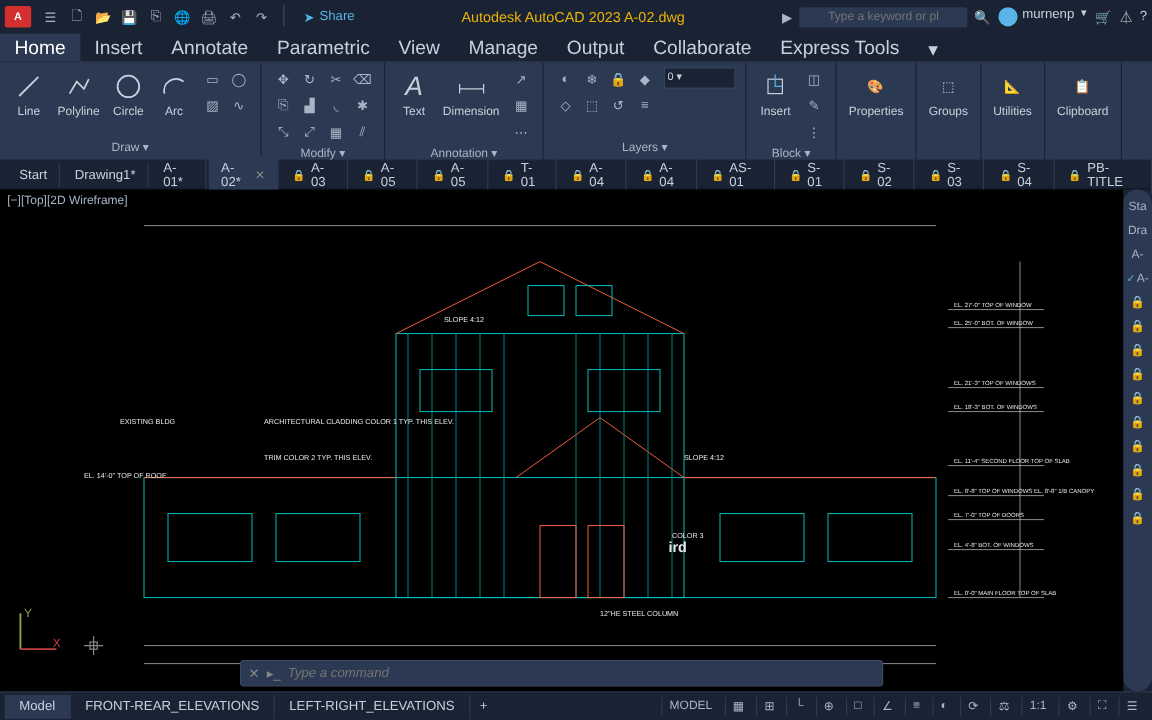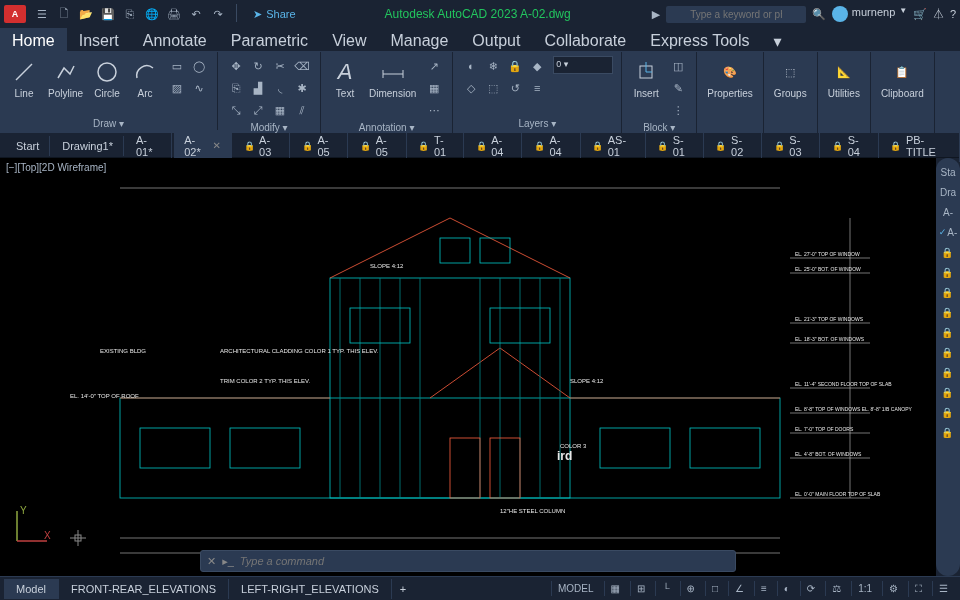--- a/index.html
+++ b/index.html
@@ -5,21 +5,21 @@
 * { margin: 0; padding: 0; box-sizing: border-box; font-family: "Segoe UI", Arial, sans-serif; }
 body { width: 960px; height: 600px; background: #1a2333; color: #c8d0db; overflow: hidden; font-size: 11px; }
 
 
 .titlebar { height: 28px; background: #1a2333; display: flex; align-items: center; padding: 0 4px; }
 .app-badge { width: 22px; height: 18px; background: #d32f2f; color: #fff; font-size: 9px; font-weight: bold; display: flex; align-items: center; justify-content: center; border-radius: 2px; margin-right: 6px; }
 .qat { display: flex; gap: 2px; }
 .qat-btn { width: 20px; height: 20px; display: flex; align-items: center; justify-content: center; cursor: pointer; color: #a8b5c5; }
 .title-sep { width: 1px; height: 18px; background: #3a4a62; margin: 0 6px; }
 .share-btn { display: flex; align-items: center; gap: 4px; padding: 0 8px; cursor: pointer; color: #5ab4e8; font-size: 11px; }
-.title-center { flex: 1; text-align: center; font-size: 12px; color: #22c55e; }
+.title-center { flex: 1; text-align: center; font-size: 12px; color: #eab308; }
 .title-right { display: flex; align-items: center; gap: 6px; }
 .search-box { background: #2b3a52; border: none; padding: 3px 24px; color: #c8d0db; font-size: 10px; width: 140px; border-radius: 2px; }
 .user-chip { display: flex; align-items: flex-start; gap: 4px; font-size: 11px; }
 .user-icon { width: 16px; height: 16px; background: #5ab4e8; border-radius: 50%; }
 
 
 .menubar { height: 24px; background: #1a2333; display: flex; border-bottom: 1px solid #2b3a52; }
 .menu-tab { padding: 4px 12px; cursor: pointer; font-size: 16px; color: #c8d0db; }
 .menu-tab.active { background: #2b3a52; color: #fff; }
 

